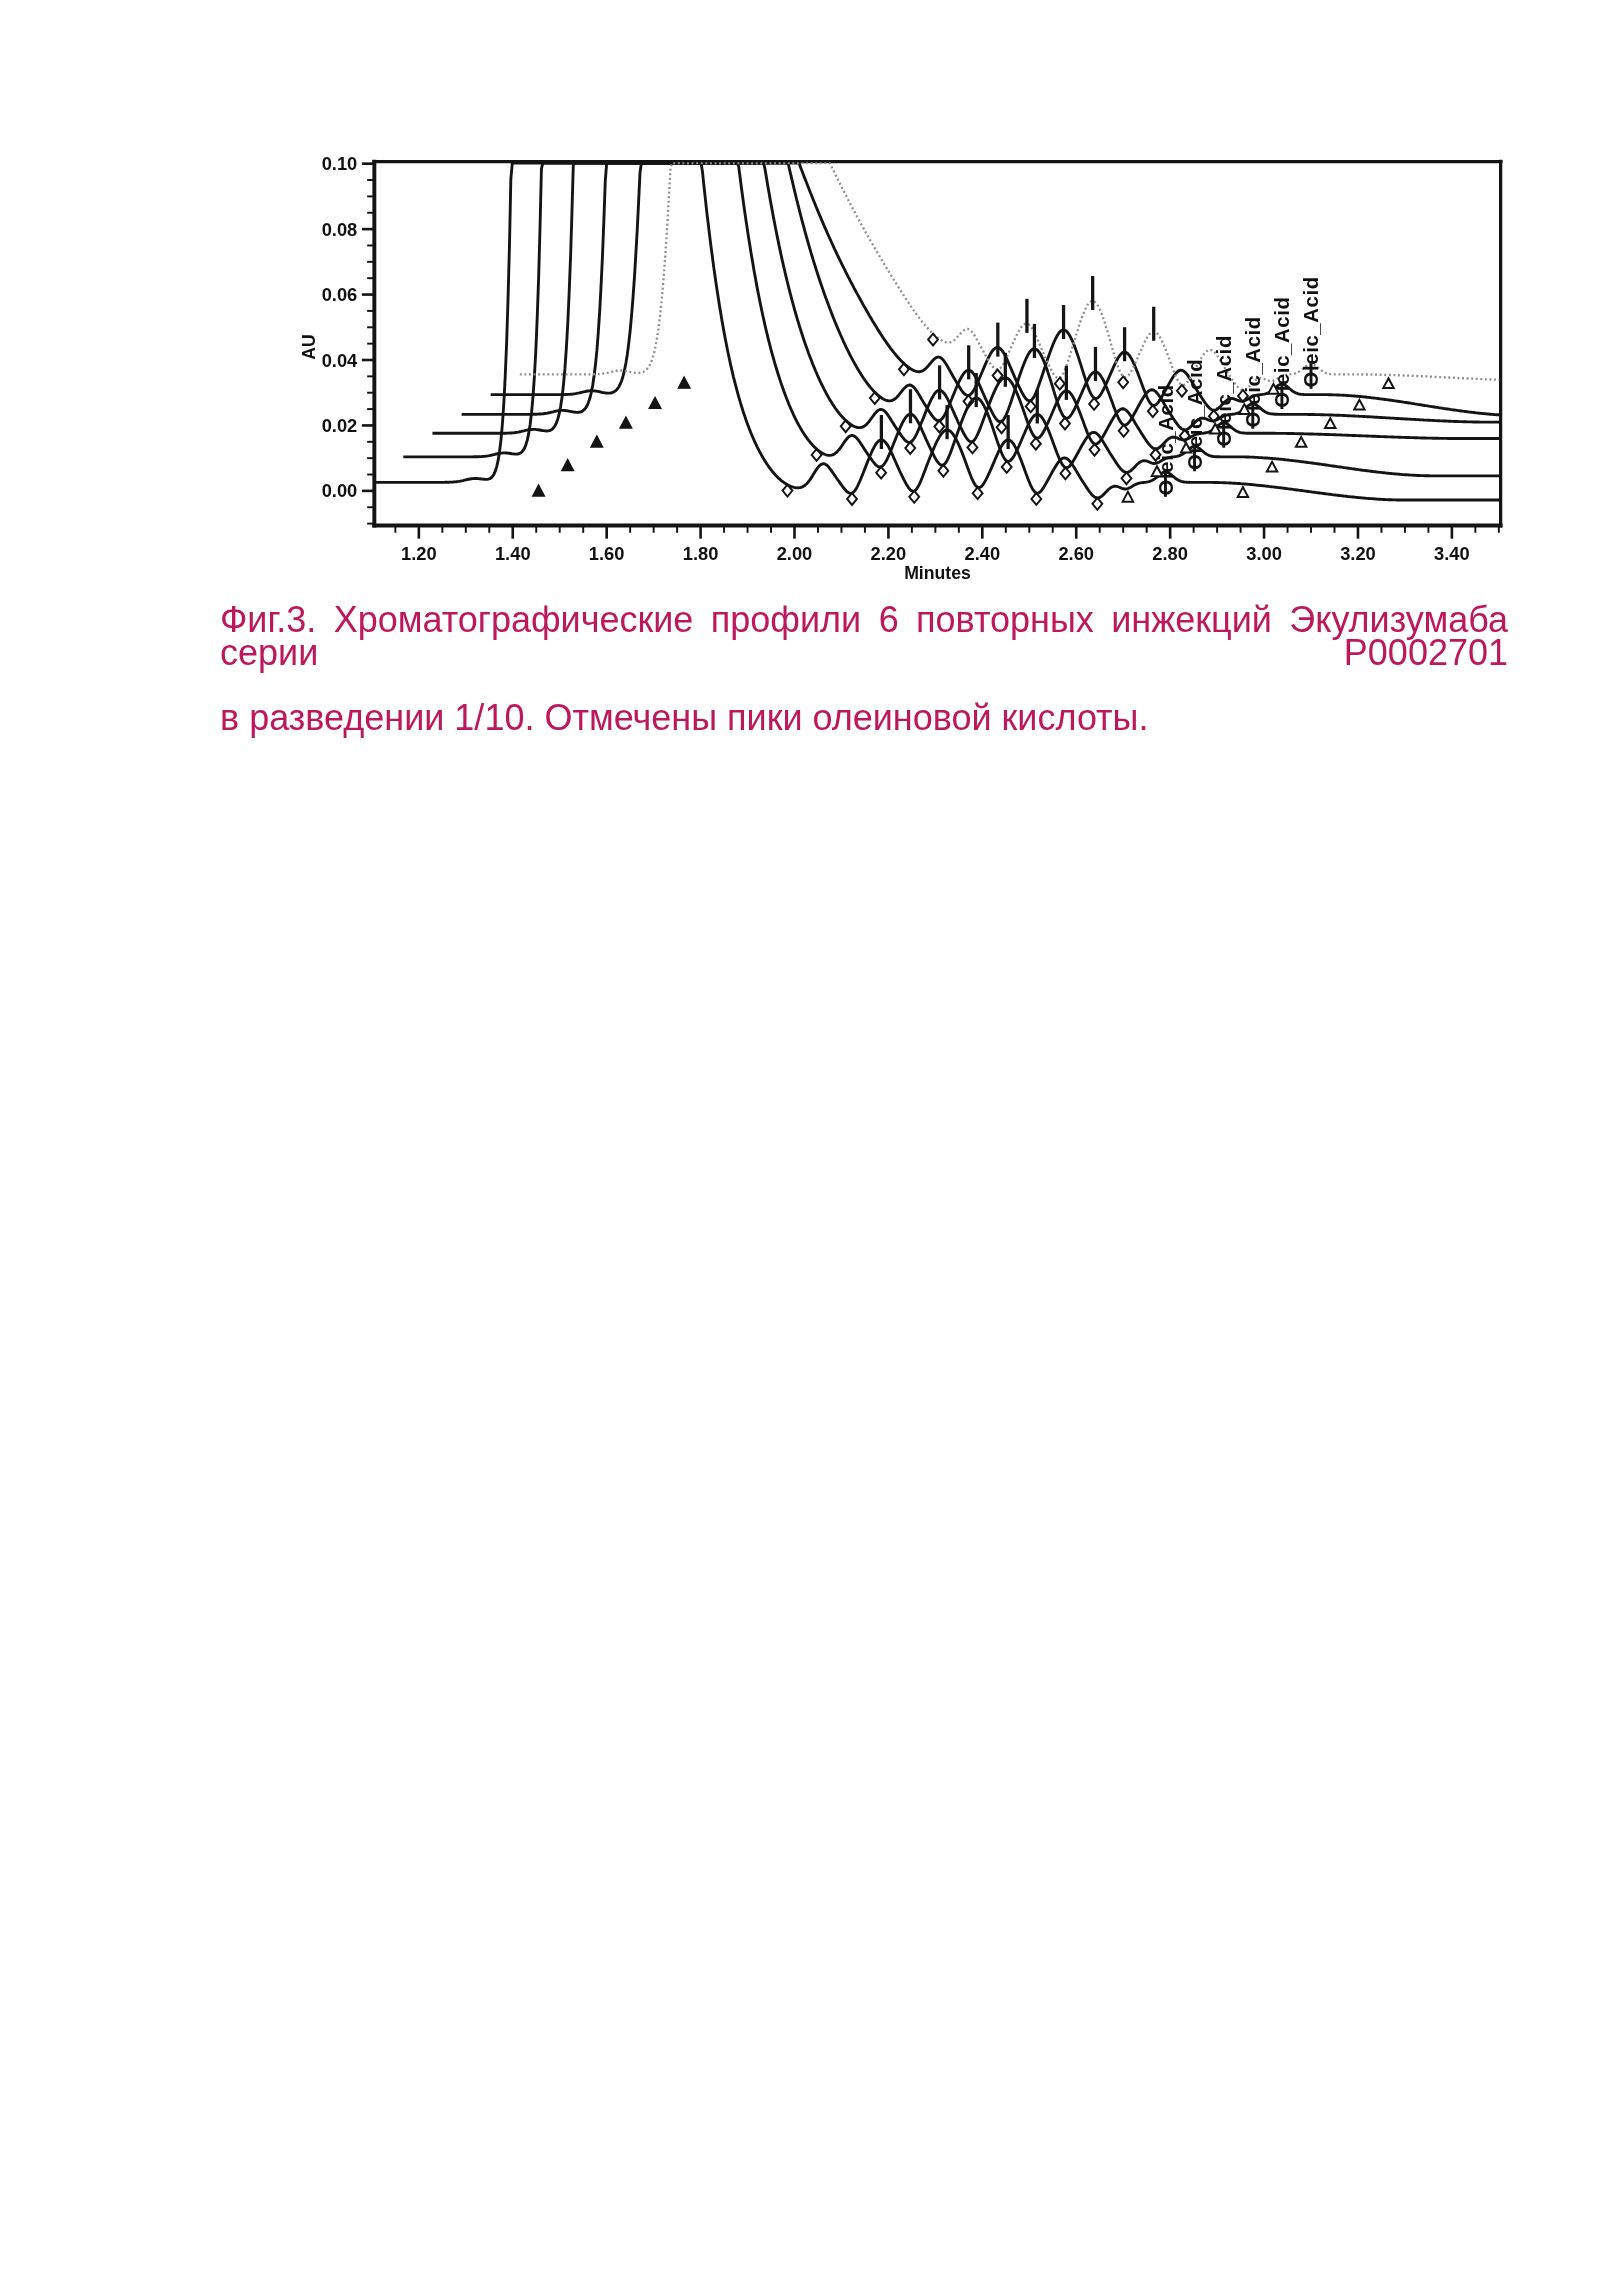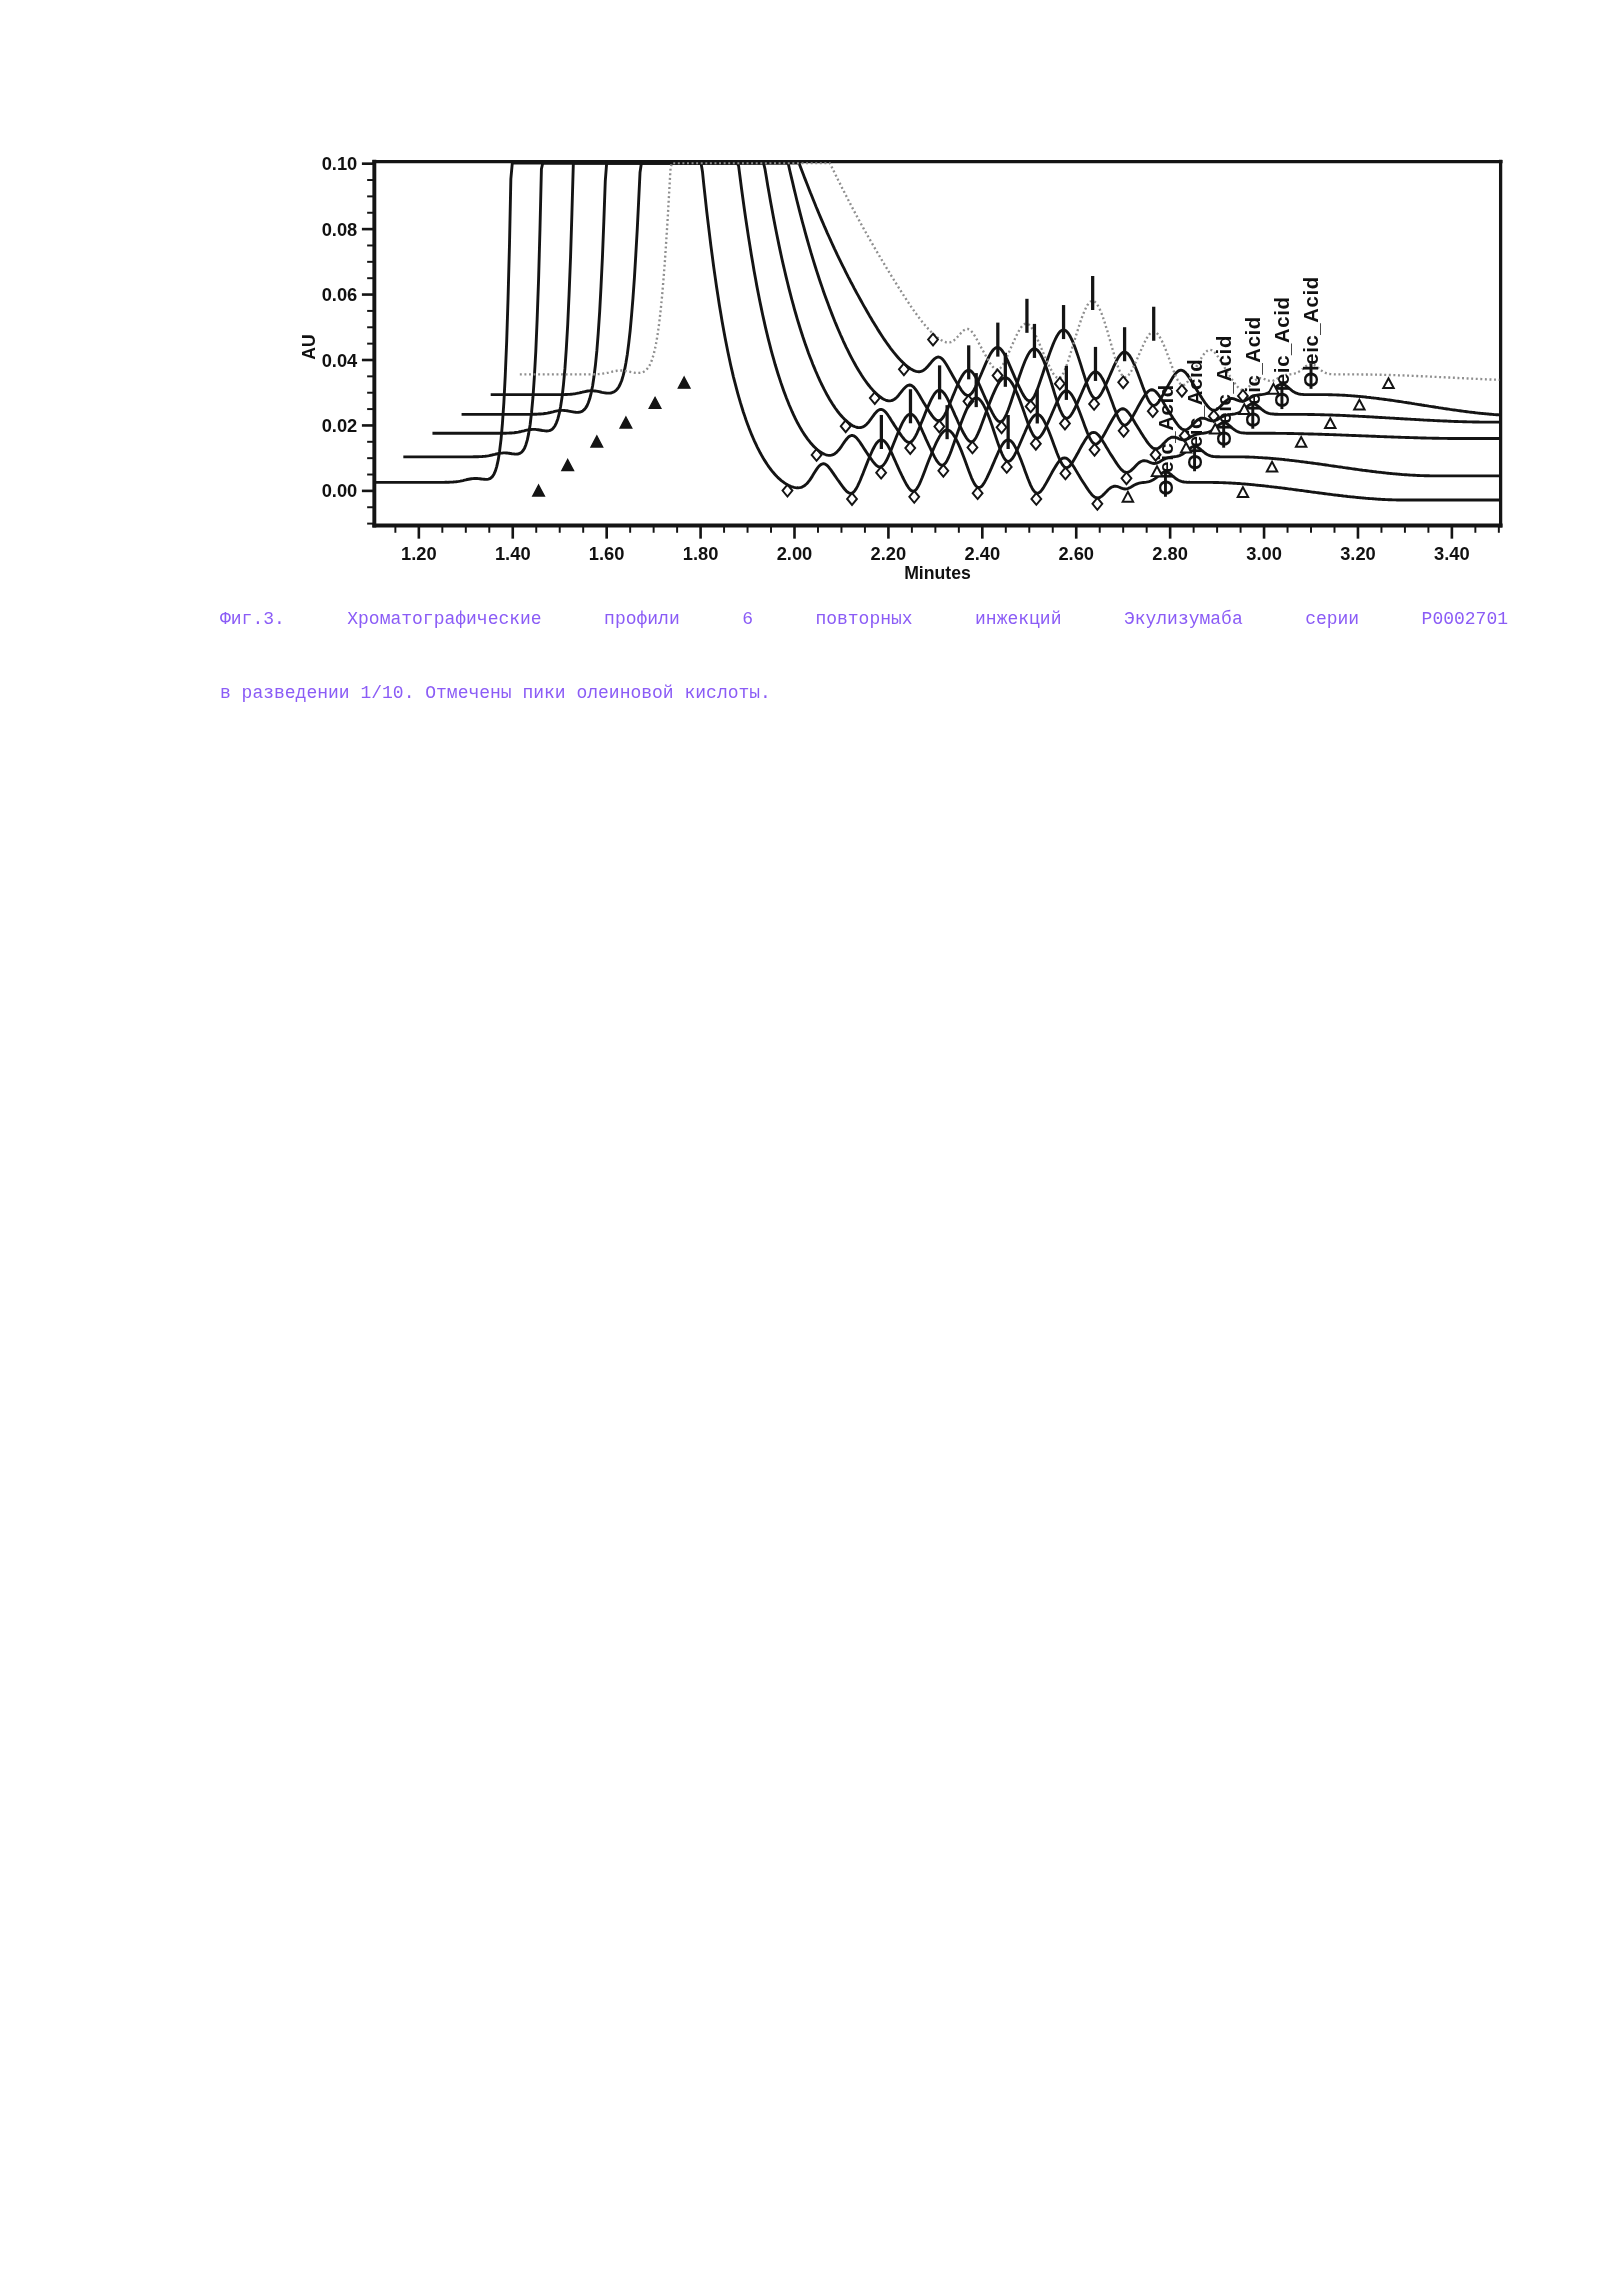--- a/index.html
+++ b/index.html
@@ -1,22 +1,22 @@
 <!DOCTYPE html>
 <html style="font-size:10.5px"><head>
 <meta charset="utf-8">
 <style>
   html,body{margin:0;padding:0;background:#e8e8e8;}
   #page{position:relative;width:1623px;height:2295px;background:#ffffff;overflow:hidden;
         font-family:"Liberation Sans",sans-serif;}
   #chart-svg{position:absolute;left:0;top:0;}
-  #caption{position:absolute;left:220px;top:603px;width:1288px;color:#8b5cf6;
-           font-family:Liberation Mono, monospace;font-size:18px;line-height:33px;}
+  #caption{position:absolute;left:220px;top:603px;width:1288px;color:#be185d;
+           font-family:Liberation Sans, sans-serif;font-size:36px;line-height:33px;}
   #caption .cap-line1{text-align:justify;text-align-last:justify;white-space:normal;}
-  #caption .cap-line2{margin-top:41px;text-align:left;}
+  #caption .cap-line2{margin-top:32px;text-align:left;}
   text{font-family:"Liberation Sans",sans-serif;}
 </style>
 </head>
 <body>
 
 <div id="page">
   <svg id="chart-svg" width="1623" height="720" viewBox="0 0 2480 1100">
       <defs>
         <clipPath id="plotclip">
           <rect x="574" y="248" width="1717" height="554"></rect>

